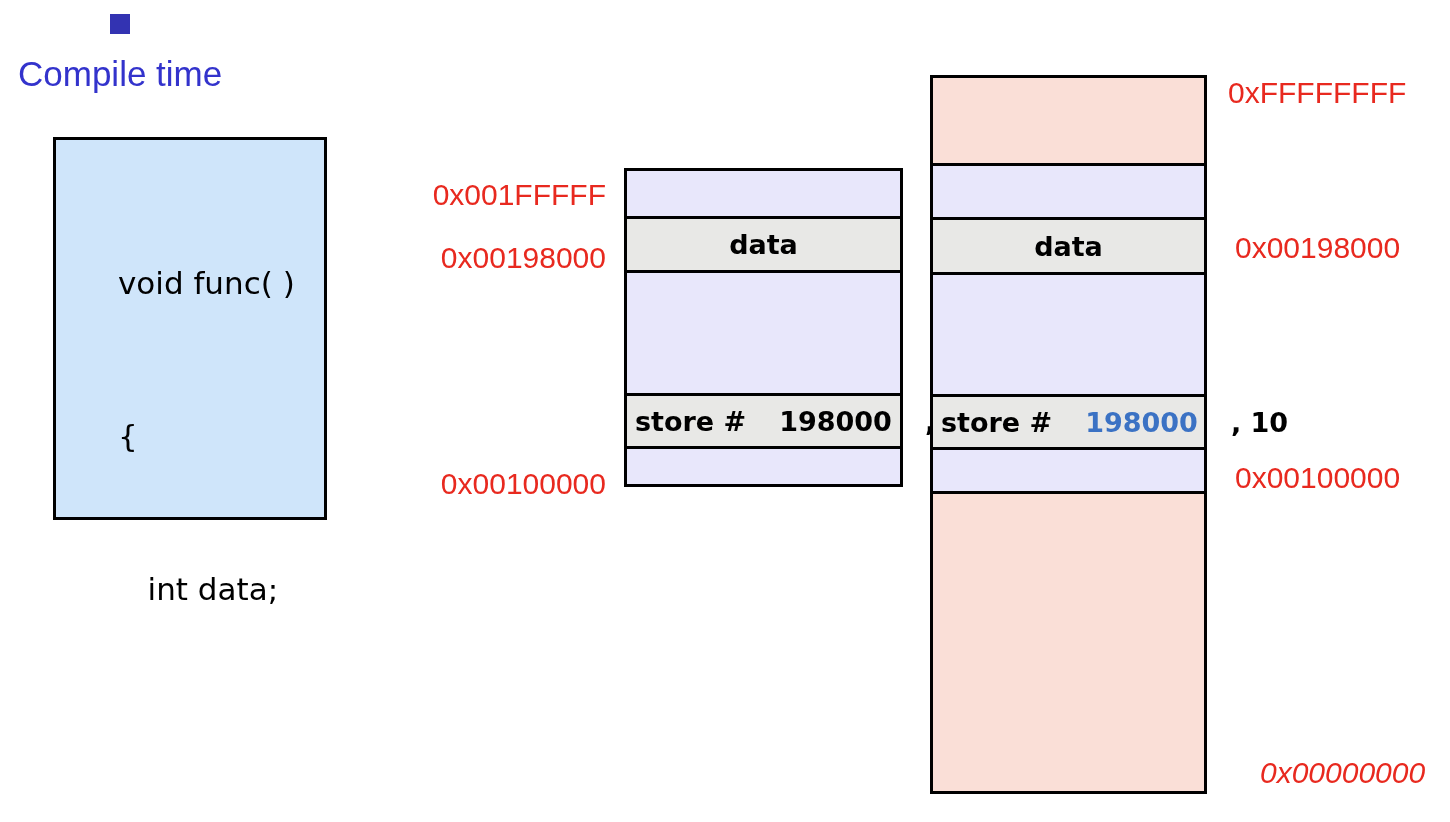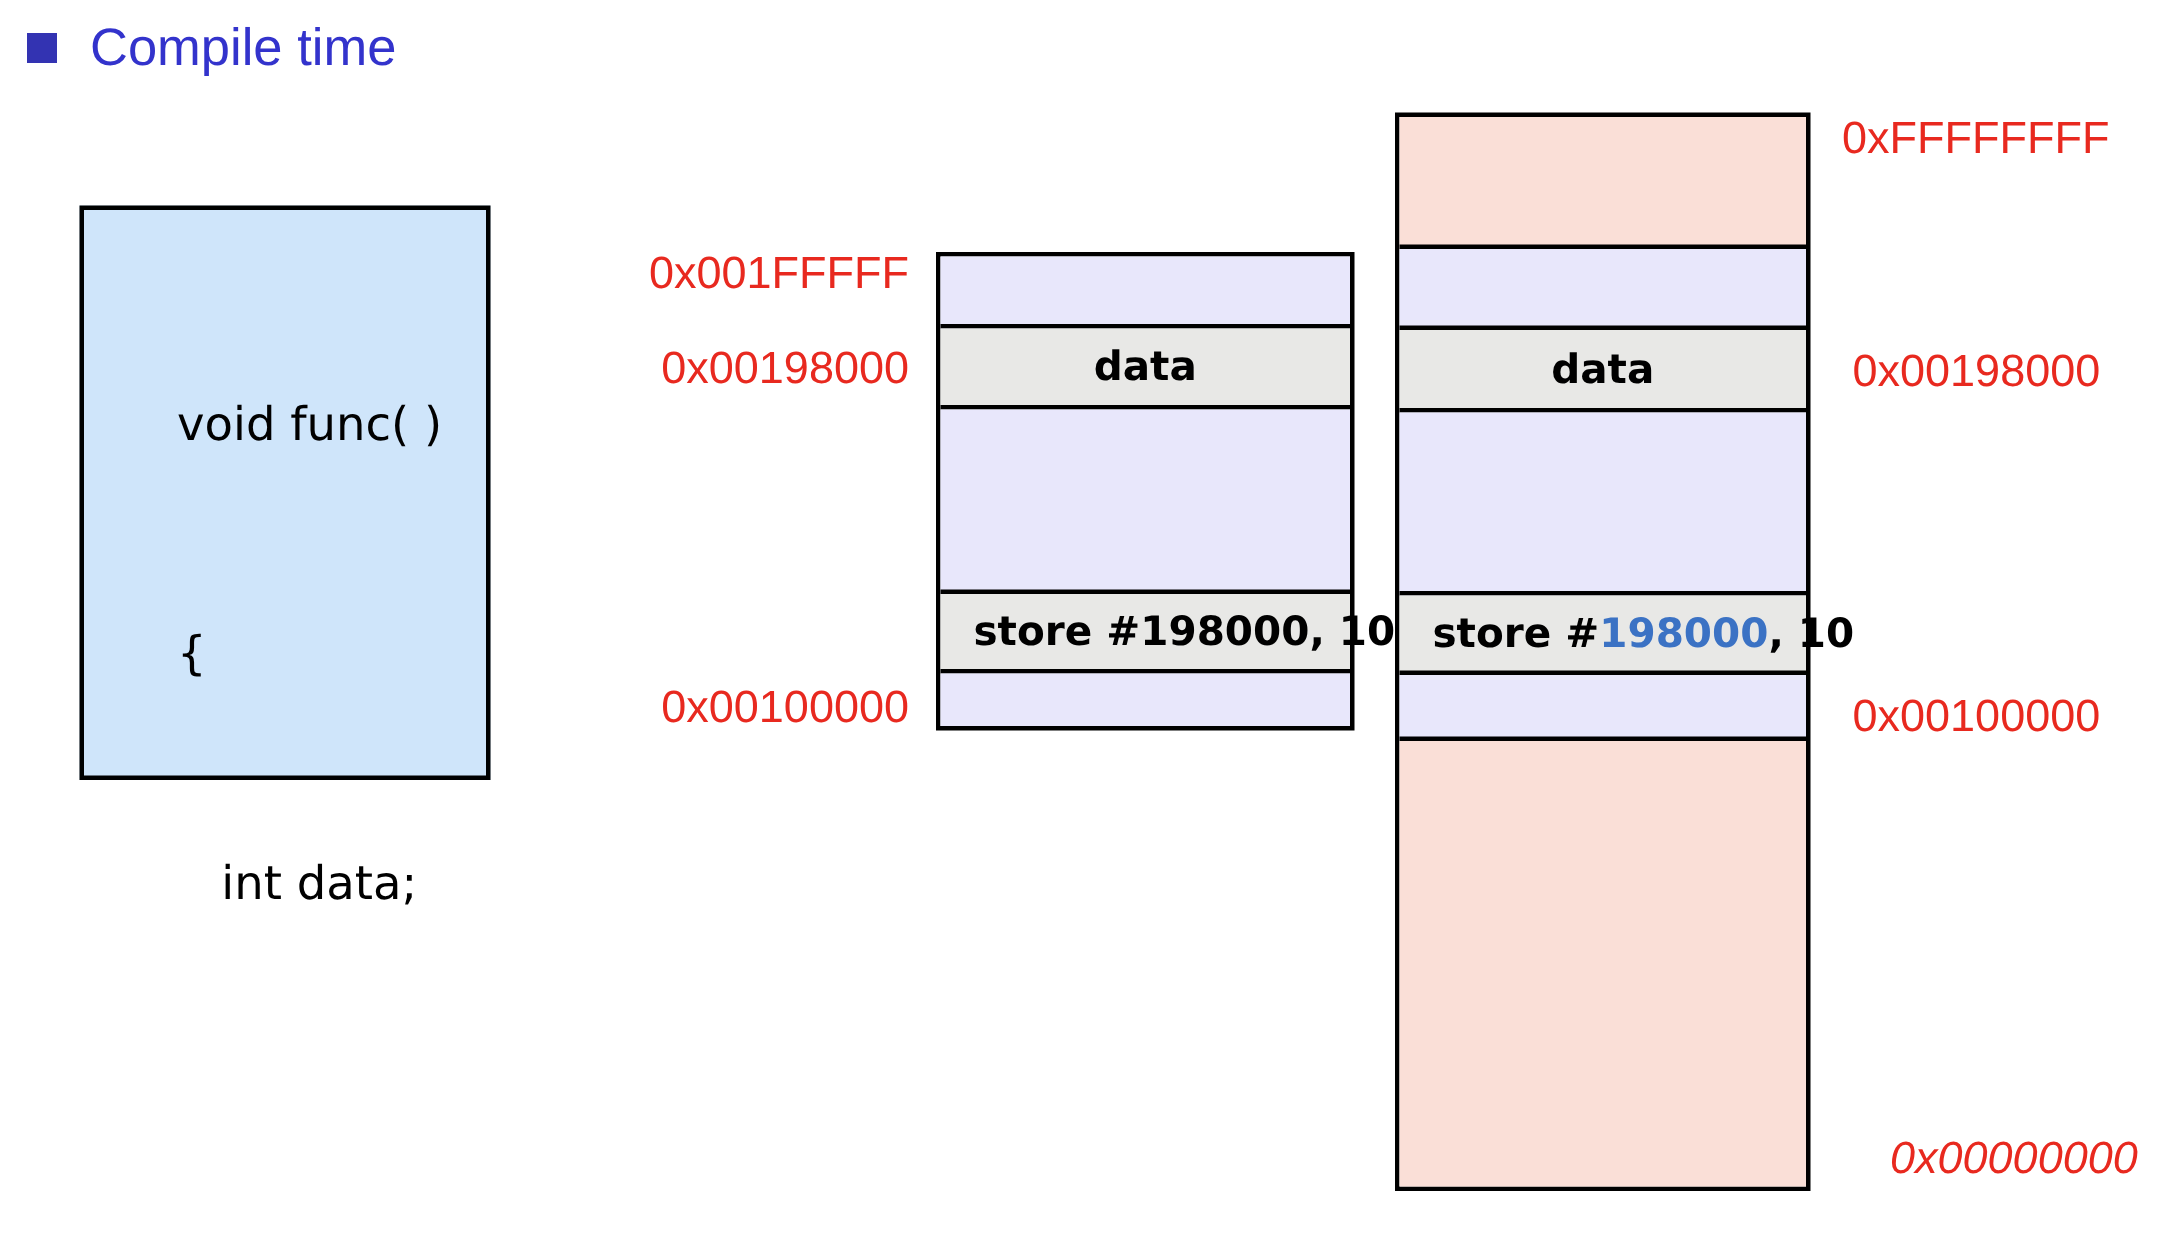--- a/index.html
+++ b/index.html
@@ -16,20 +16,21 @@
   }
 
   
   #title-row {
     position: absolute;
     left: 18px;
     top: 14px;
     display: flex;
     align-items: center;
     gap: 22px;
+    flex-direction: column;
   }
   #title-bullet {
     width: 20px;
     height: 20px;
     background: #3333b2;
     flex: 0 0 auto;
   }
   #title-text {
     color: #3333cc;
     font-size: 35px;
@@ -80,33 +81,33 @@
     font-size: 27px;
     color: #000000;
     border-bottom: 3px solid #000000;
     white-space: nowrap;
     font-family: "DejaVu Sans", sans-serif;
   }
   .mem-row:last-child { border-bottom: none; }
   .fill-lav  { background: #e8e7fb; }
   .fill-gray { background: #e8e8e6; }
   .fill-pink { background: #fadfd7; }
-  .row-instr { justify-content: flex-start; padding-left: 22px; }
+  .row-instr { justify-content: flex-start; padding-left: 8px; gap: 33px; }
   .blue-addr { color: #3b72c4; }
 
   
   .addr-label {
     position: absolute;
     color: #e8291f;
     font-size: 30px;
     line-height: 1;
     white-space: nowrap;
     font-family: "Liberation Sans", sans-serif;
   }
-  .addr-right { text-align: right; }
+  .addr-right { text-align: right; margin-top: 12px; }
 </style>
 </head>
 <body>
 
 <div id="title-row">
   <div id="title-bullet"></div>
   <div id="title-text">Compile time</div>
 </div>
 
 <div id="code-box">

